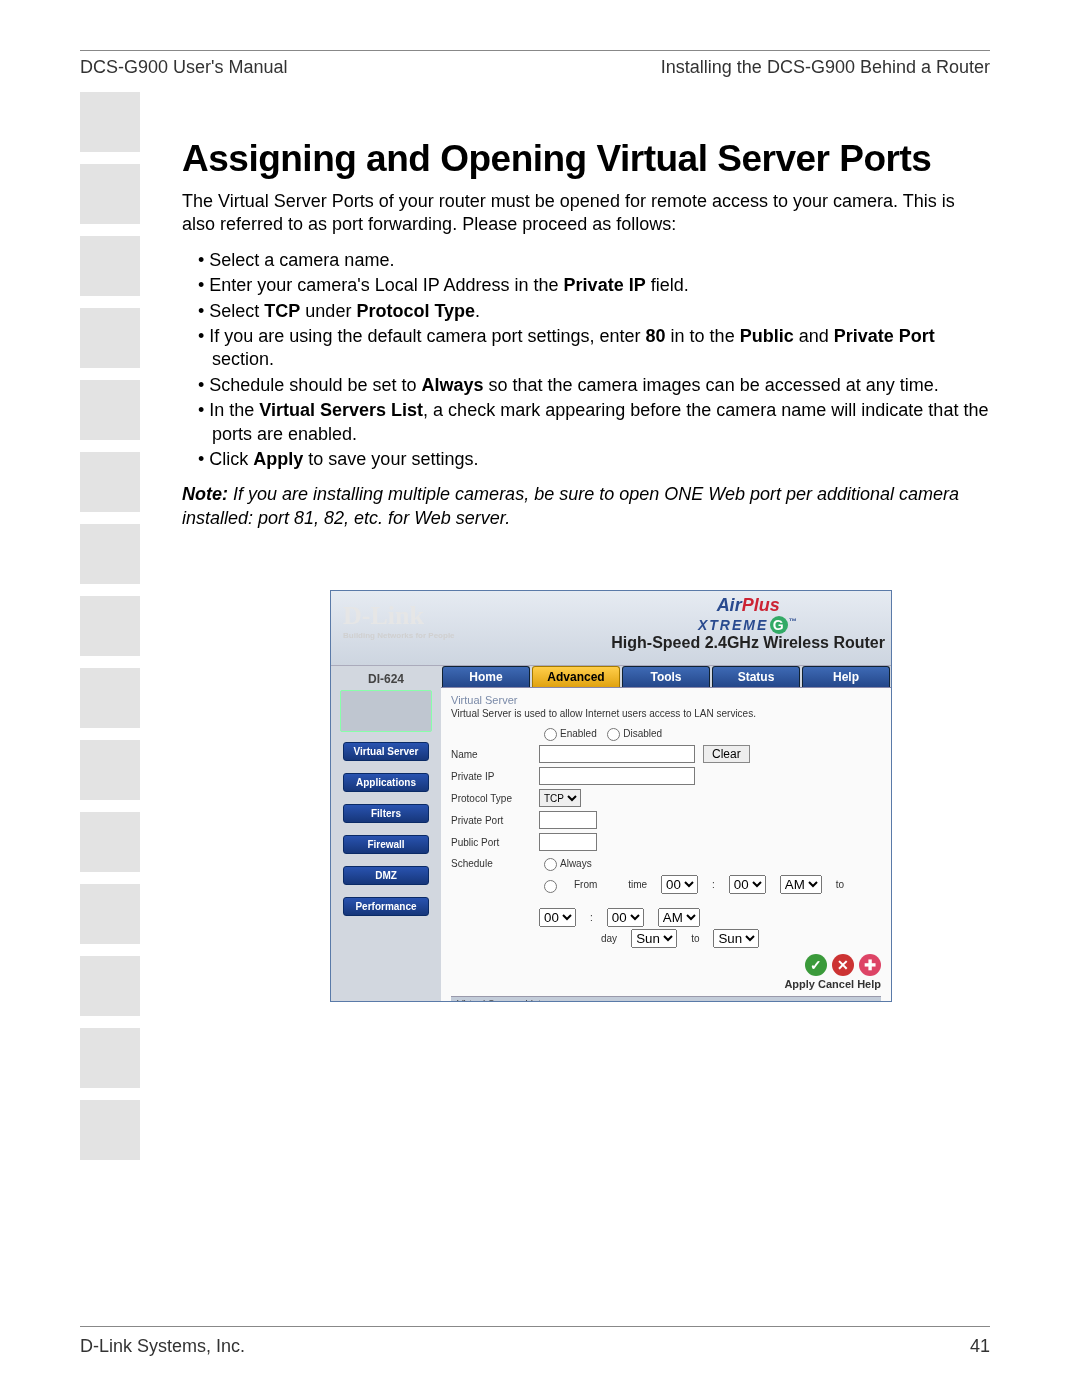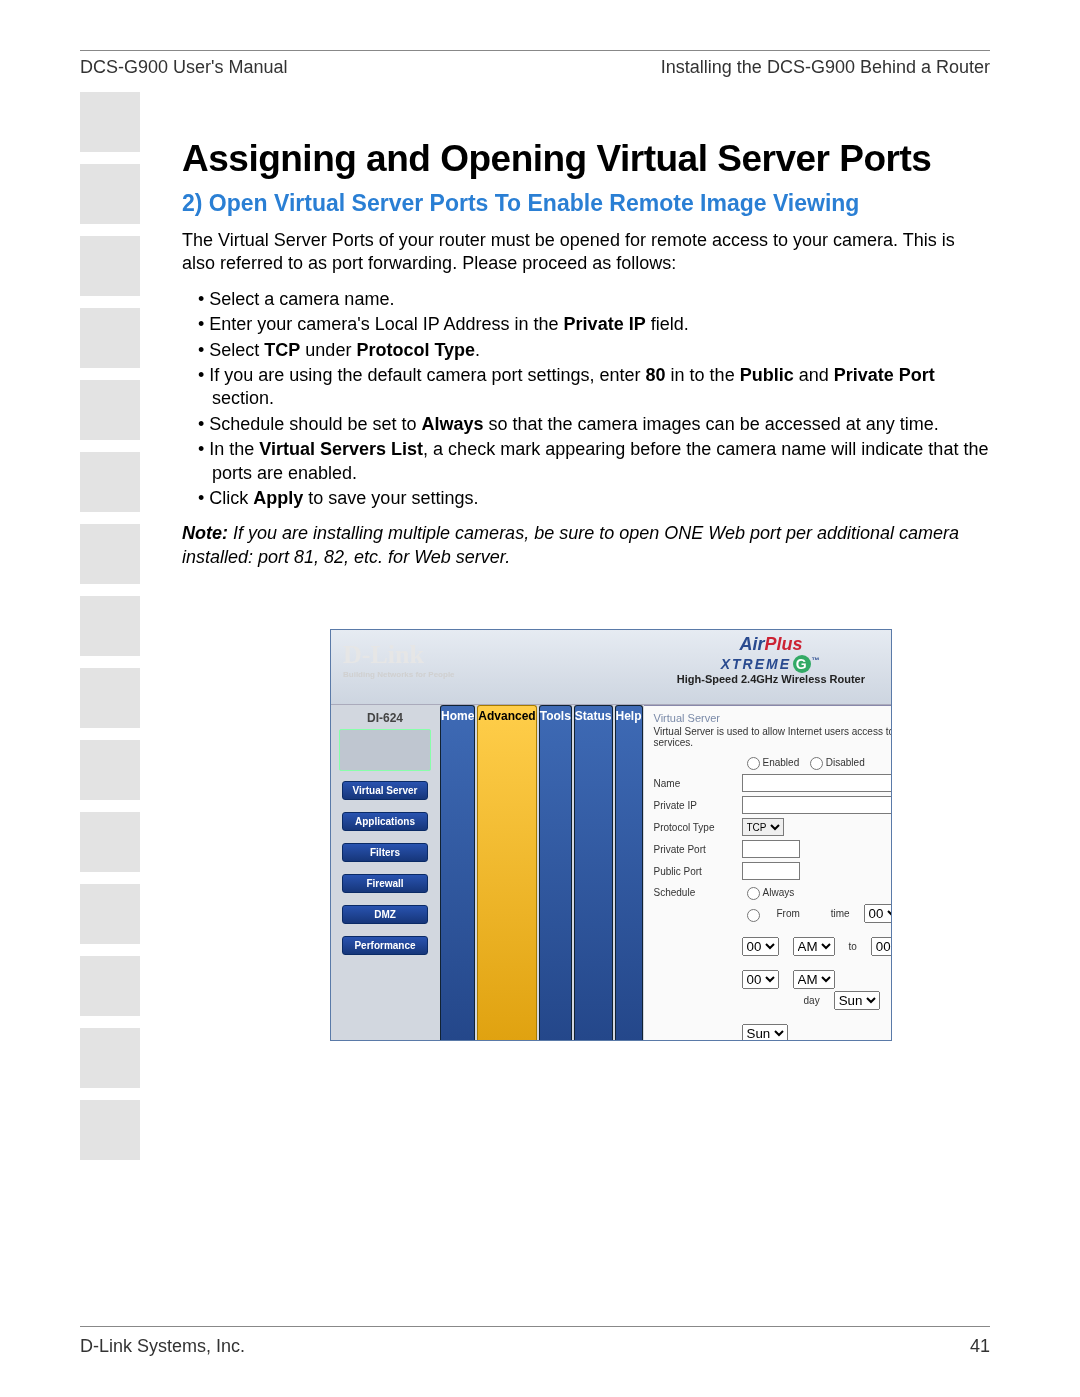--- a/index.html
+++ b/index.html
@@ -13,32 +13,32 @@
 h2.sub{color:#2a7fd4;font-size:23px;margin:0 0 12px 0;font-family:"Helvetica Neue",Arial,sans-serif;font-weight:700}
 p.intro{font-size:18px;line-height:1.3;margin:0 0 12px 0}
 ul.bullets{list-style:none;padding-left:30px;margin:0 0 12px 0}
 ul.bullets li{font-size:18px;line-height:1.3;text-indent:-14px;margin-bottom:2px}
 ul.bullets li:before{content:"• "}
 .note{font-style:italic;font-size:18px;line-height:1.3;margin:10px 0}
 .router{margin-left:148px;margin-top:60px;width:560px;height:410px;border:1px solid #5a7aa8;background:#d2d7df;position:relative;font-family:Tahoma,Arial,sans-serif;font-size:11px;overflow:hidden}
 .router-top{height:74px;background:linear-gradient(#e6ebf2,#cdd5e0);position:relative;border-bottom:1px solid #aab}
 .dlink-logo{position:absolute;left:12px;top:10px;color:#e6e6e6;font-size:26px;font-weight:bold;font-family:Georgia,serif}
 .dlink-logo small{display:block;font-size:8px;color:#d0d0d0;font-family:Arial}
-.product-brand{position:absolute;right:26px;top:4px;text-align:center}
+.product-brand{position:absolute;right:6px;top:4px;text-align:center}
 .airplus{font-weight:bold;font-style:italic;font-size:18px}
 .air{color:#294a8f}.plus{color:#c23}
 .xtreme{font-size:14px;font-weight:bold;font-style:italic;color:#294a8f;letter-spacing:2px}
 .xtreme .g{display:inline-block;background:#3a6;color:#fff;border-radius:50%;width:18px;height:18px;line-height:18px;text-align:center;font-style:normal;margin-left:2px}
-.hsr{font-size:11px;font-weight:bold;color:#222}
+.hsr{font-size:16px;font-weight:bold;color:#222}
 .router-body{display:flex;height:336px}
 .r-sidebar{width:110px;background:#d2d7df;padding:6px 8px 0 8px;box-sizing:border-box;text-align:center}
 .r-model{font-size:12px;font-weight:bold;color:#444;margin-bottom:4px}
 .r-img{width:90px;height:40px;background:#bfc6d0;border:1px solid #8fa;border-radius:2px;margin:0 auto 10px auto}
 .r-side-btn{display:block;margin:0 auto 12px auto;width:84px;padding:3px 0;background:linear-gradient(#2953b0,#16367a);color:#fff;border:1px solid #0a2a66;border-radius:3px;font-size:10px;font-weight:bold;text-align:center}
-.r-main{flex:1;background:#fde047;display:flex;flex-direction:row}
+.r-main{flex:1;background:#fde047;display:flex;flex-direction:column}
 .r-tabs{display:flex;background:#d2d7df}
 .r-tab{flex:1;text-align:center;padding:3px 0;font-size:12px;font-weight:bold;color:#fff;background:linear-gradient(#3e6ab5,#24478a);border:1px solid #123;border-bottom:none;border-radius:3px 3px 0 0;margin:0 1px}
 .r-tab.active{background:linear-gradient(#ffce4a,#e0a210);color:#000;border-color:#a57a00}
 .r-panel{flex:1;background:#fafafa;border-top:1px solid #88a;padding:6px 10px 4px 10px}
 .vs-title{color:#7a8aa8;font-size:11px;margin-bottom:2px}
 .vs-desc{font-size:10px;color:#333;margin-bottom:6px}
 .form-row{display:flex;align-items:center;margin:4px 0;font-size:10px;color:#333}
 .form-row label{width:88px}
 .form-row input[type=text]{border:1px solid #7a7a7a;height:16px;font-size:10px;padding:0 2px}
 .form-row input.w150{width:150px}
@@ -78,21 +78,20 @@
       <div class="sq"></div>
       <div class="sq"></div>
       <div class="sq"></div>
     <div class="sq"></div>
       <div class="sq"></div>
       <div class="sq"></div>
   </div>
 
   <div class="content">
     <h1 class="title">Assigning and Opening Virtual Server Ports</h1>
-    <h2 class="sub">2) Open Virtual Server Ports To Enable Remote Image Viewing</h2>
     <p class="intro">The Virtual Server Ports of your router must be opened for remote access to your camera. This is also referred to as port forwarding. Please proceed as follows:</p>
     <ul class="bullets">
       <li>Select a camera name.</li>
       <li>Enter your camera's Local IP Address in the <b>Private IP</b> field.</li>
       <li>Select <b>TCP</b> under <b>Protocol Type</b>.</li>
       <li>If you are using the default camera port settings, enter <b>80</b> in to the <b>Public</b> and <b>Private Port</b> section.</li>
       <li>Schedule should be set to <b>Always</b> so that the camera images can be accessed at any time.</li>
       <li>In the <b>Virtual Servers List</b>, a check mark appearing before the camera name will indicate that the ports are enabled.</li>
       <li>Click <b>Apply</b> to save your settings.</li>
     </ul>

